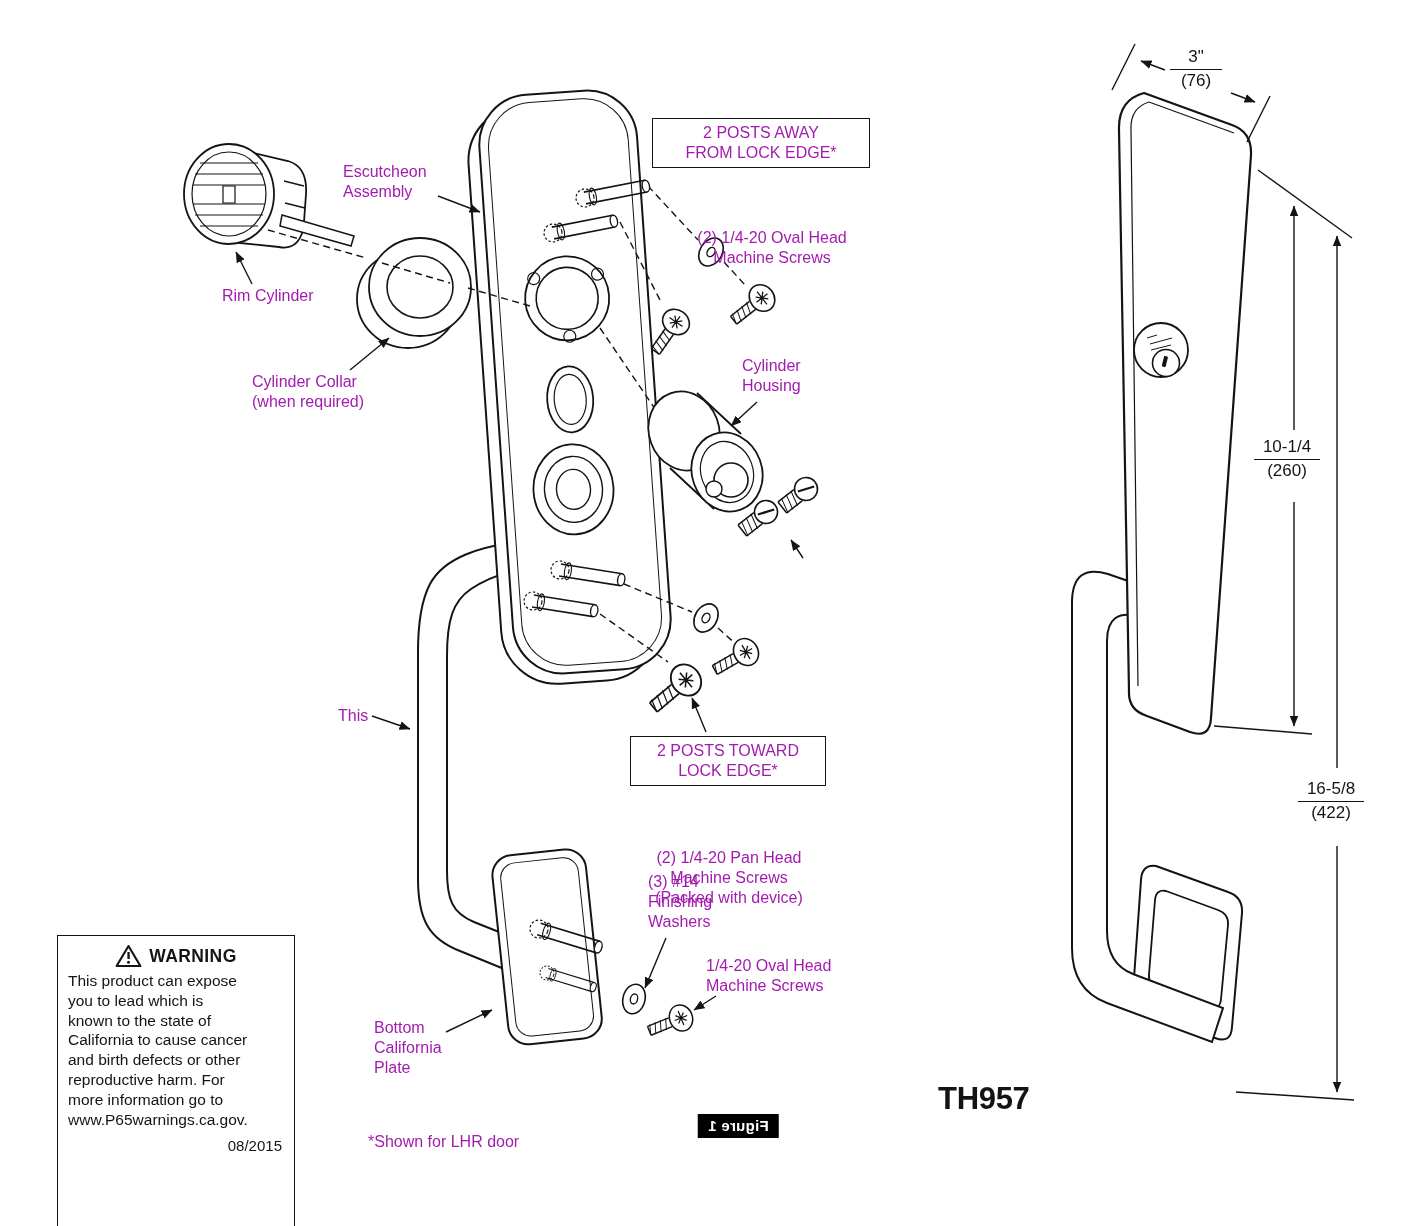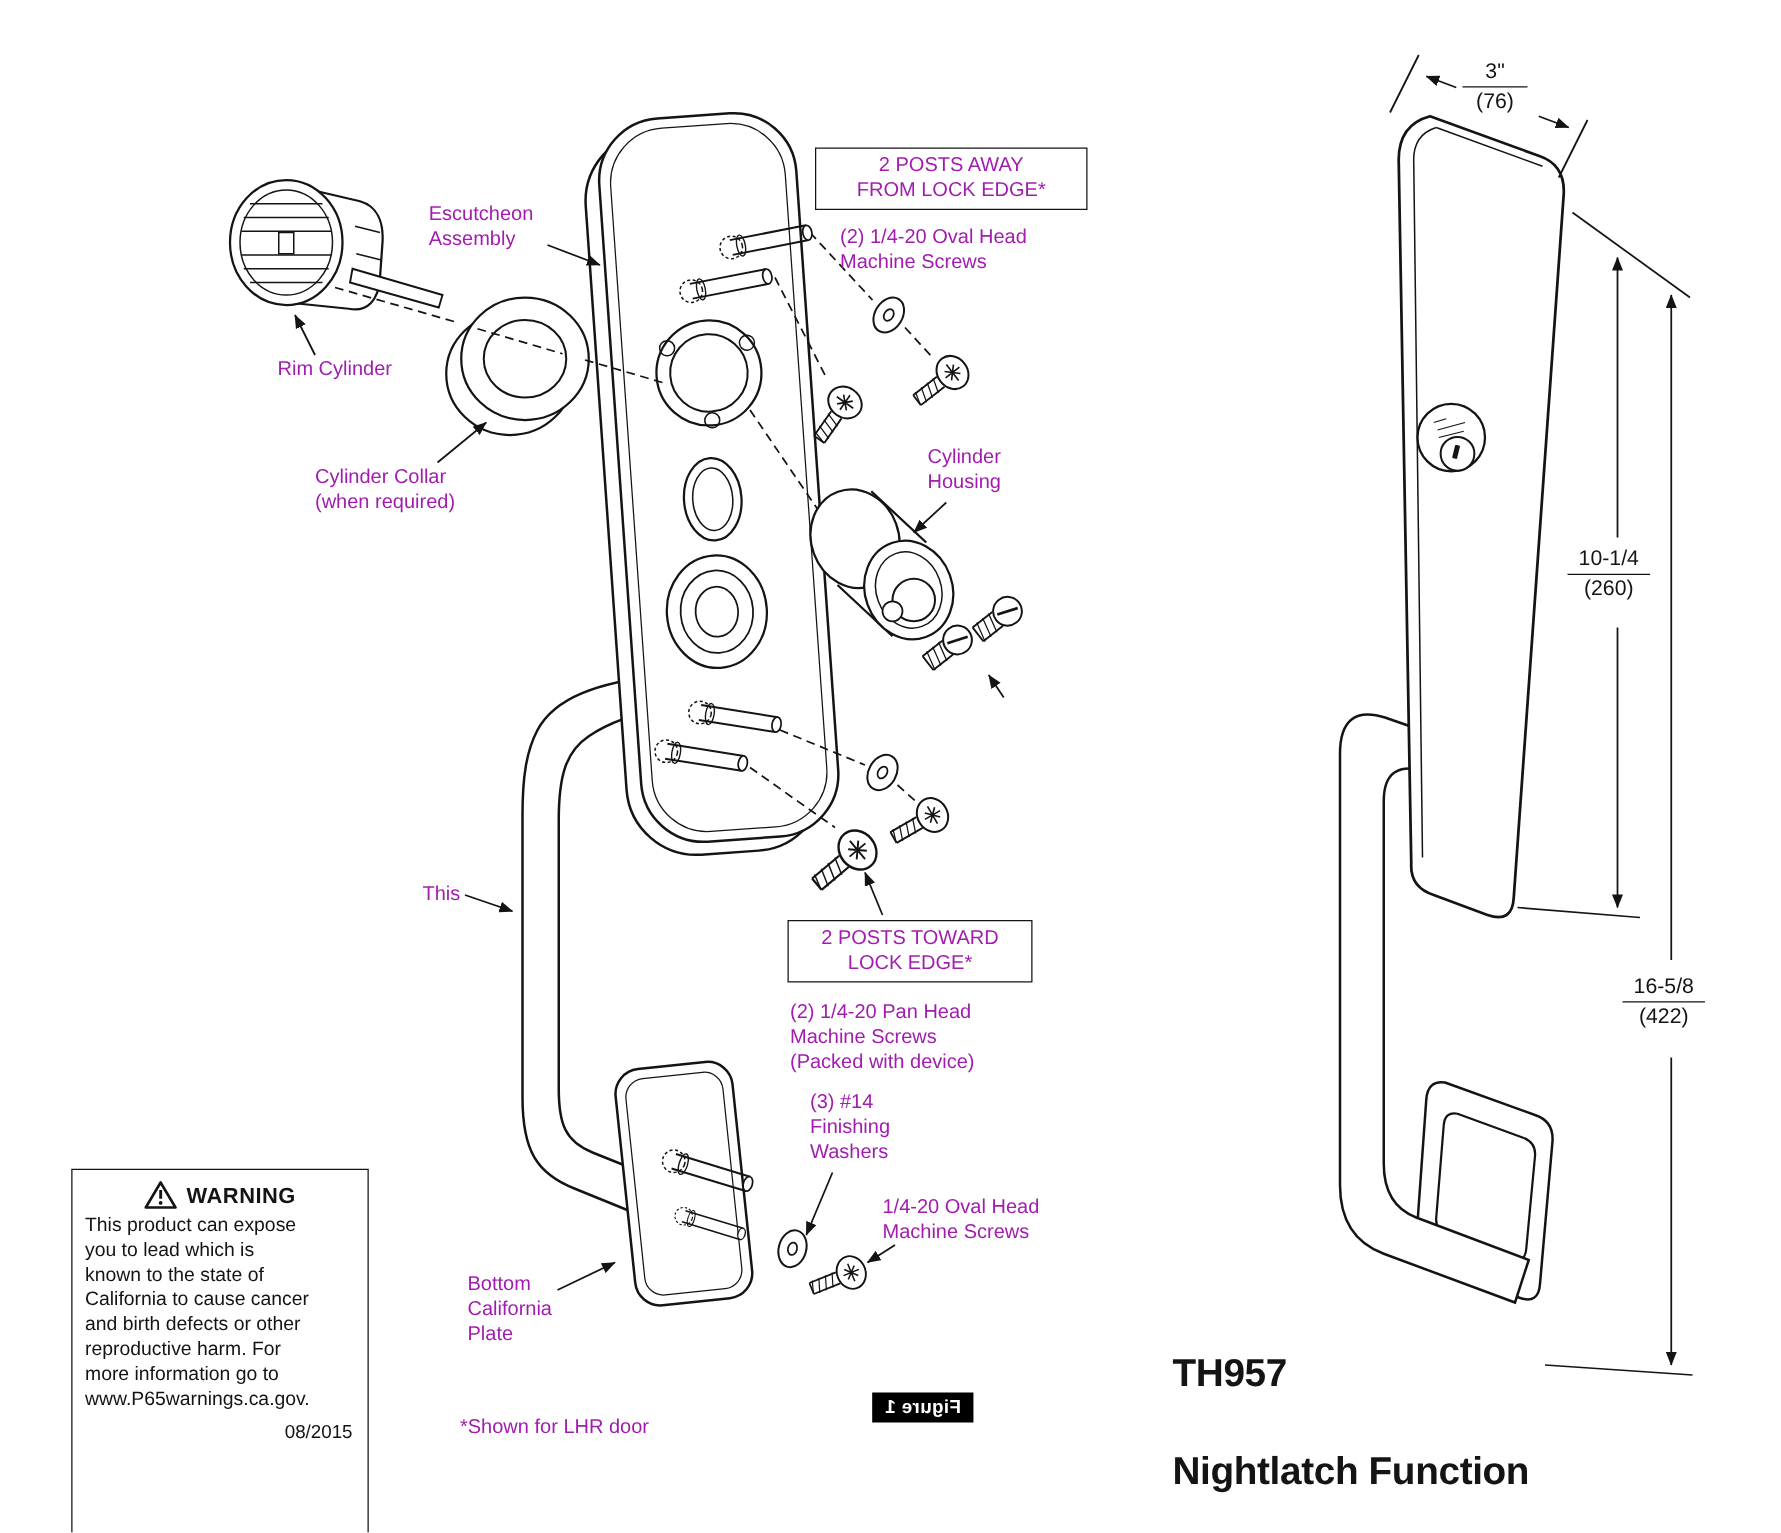--- a/index.html
+++ b/index.html
@@ -12,21 +12,21 @@
   .canvas { position:relative; width:1425px; height:1226px; background:#ffffff; overflow:hidden; }
   svg.art { position:absolute; left:0; top:0; }
 
   .label {
     position:absolute;
     font-size:16px;
     line-height:1.24;
     white-space:pre-line;
     color:#a21caf;
   }
-  .label.center { text-align:left; }
+  .label.center { text-align:center;margin-top:48px; }
   .label.boxed {
     border:1.8px solid #141414;
     padding:4px 8px;
     text-align:center;
     background:#fff;
   }
   .dim {
     position:absolute;
     text-align:center;
     font-size:17px;
@@ -334,16 +334,15 @@
     <div class="dim-bottom">(260)</div>
   </div>
 
   <div class="dim" style="left:1296px; top:778px; width:70px;">
     <div class="dim-top">16-5/8</div>
     <div class="dim-bottom">(422)</div>
   </div>
 
   <div class="product-title" style="left:938px; top:1040px; width:330px;">
     <div>TH957</div>
-    <div>Nightlatch Function</div>
   </div>
 
 </div>
 
 </body></html>

